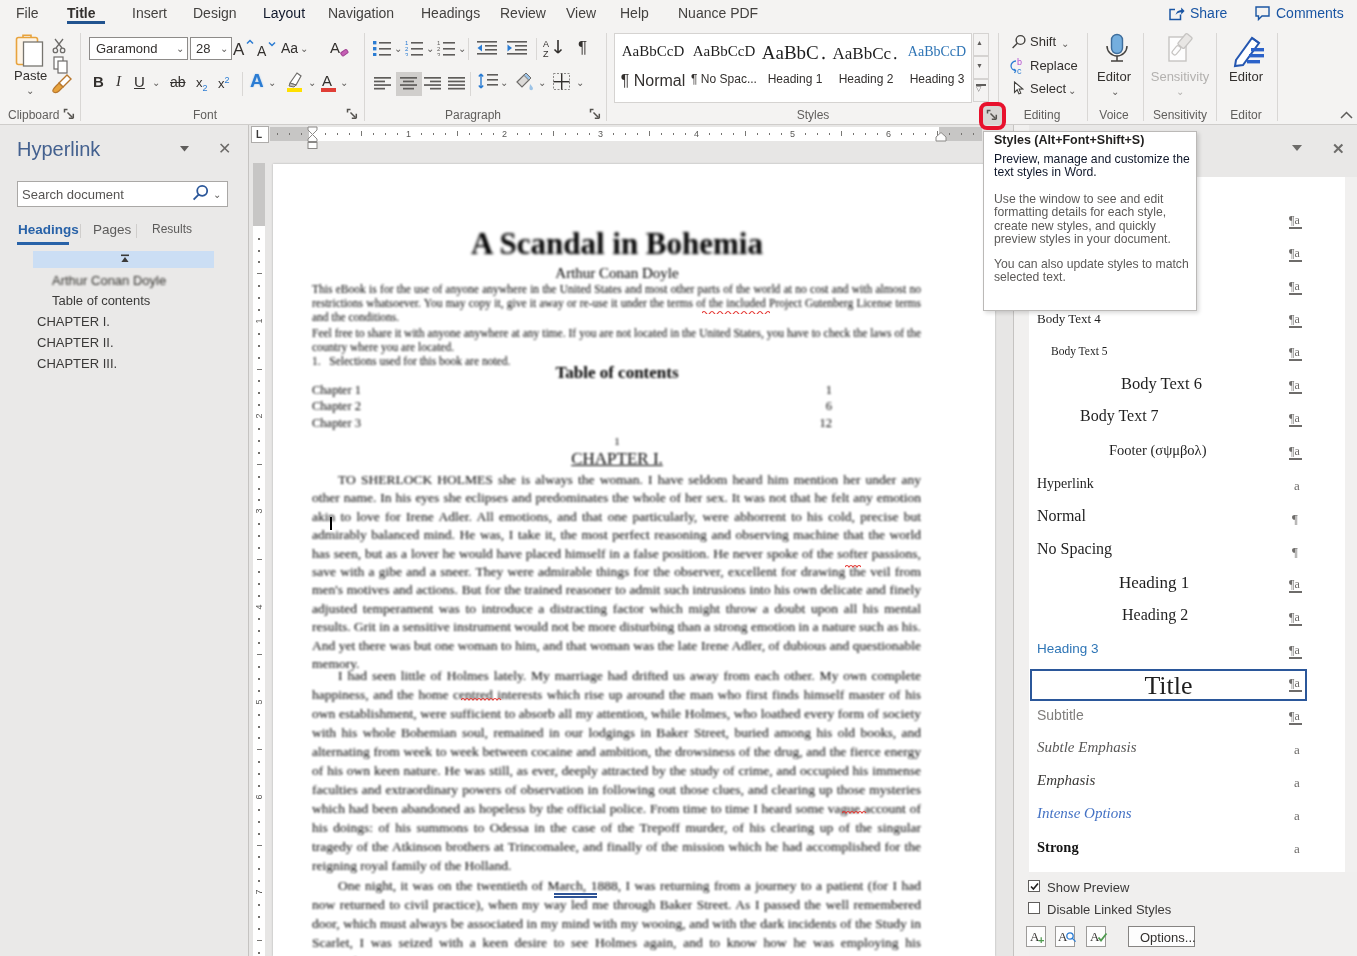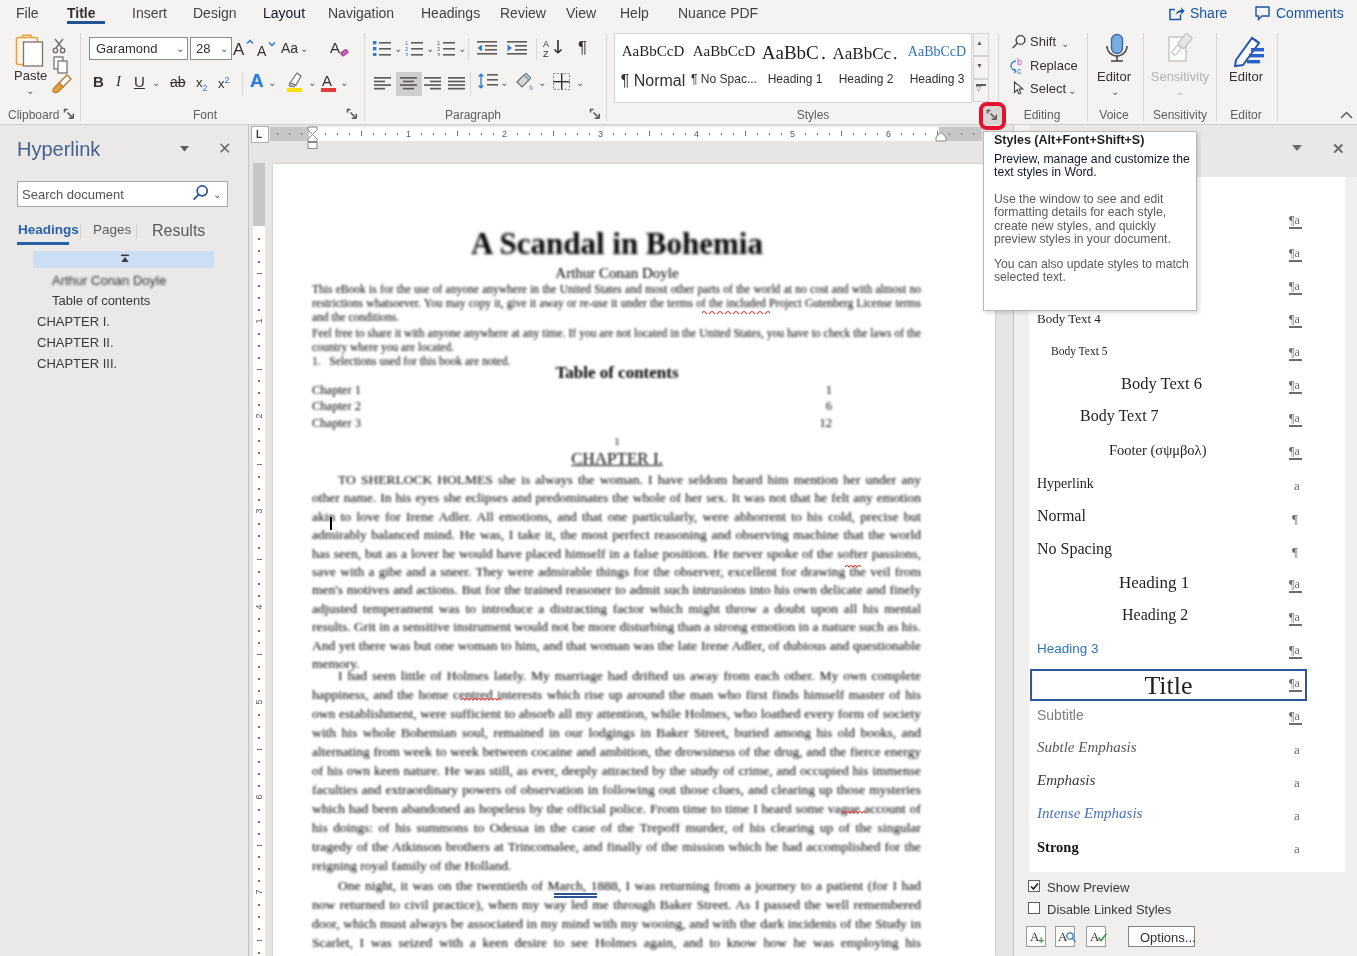--- a/index.html
+++ b/index.html
@@ -301,21 +301,21 @@
 <svg class="a" style="left:192px;top:184px;" width="17" height="17" viewBox="0 0 17 17">
 <circle cx="10.2" cy="6.8" r="5" fill="none" stroke="#2b579a" stroke-width="1.8"></circle>
 <path d="M6.6 10.6 L1.6 15.6" stroke="#2b579a" stroke-width="1.8"></path>
   </svg>
 <div class="a chev" style="left:213px;top:189px;">⌄</div>
 <div class="a" style="left:18px;top:222px;font-size:13.5px;font-weight:700;color:#2862a8;">Headings</div>
 <div class="a" style="left:17px;top:242px;width:52px;height:3px;background:#2862a8;"></div>
 <div class="a" style="left:80px;top:224px;width:1px;height:14px;background:#d0cecc;"></div>
 <div class="a" style="left:136px;top:224px;width:1px;height:14px;background:#d0cecc;"></div>
 <div class="a" style="left:93px;top:222px;font-size:13.5px;color:#5c5b5a;">Pages</div>
-<div class="a" style="left:152px;top:222px;font-size:16px;color:#5c5b5a;">Results</div>
+<div class="a" style="left:152px;top:222px;font-size:12px;color:#5c5b5a;">Results</div>
 <div class="a" style="left:33px;top:251px;width:181px;height:17px;background:#cbdef4;"></div>
 <svg class="a" style="left:120px;top:254px;" width="10" height="9" viewBox="0 0 10 9">
 <rect x="1" y="0.5" width="8" height="1.6" fill="#3b3a39"></rect>
 <path d="M5 3 L8.6 8 L1.4 8 Z" fill="#3b3a39"></path>
   </svg>
 <div class="a" style="left:52px;top:273px;font-size:13px;color:#34332f;filter:blur(1.2px);">Arthur Conan Doyle</div>
 <div class="a" style="left:52px;top:293px;font-size:13px;color:#3b3a39;">Table of contents</div>
 <div class="a" style="left:37px;top:314px;font-size:13px;color:#3b3a39;">CHAPTER I.</div>
 <div class="a" style="left:37px;top:335px;font-size:13px;color:#3b3a39;">CHAPTER II.</div>
 <div class="a" style="left:37px;top:356px;font-size:13px;color:#3b3a39;">CHAPTER III.</div>
@@ -540,21 +540,21 @@
 <div class="a ser" style="left:1289px;top:676px;font-size:12px;color:#6e6c6a;">¶a</div>
 <div class="a" style="left:1289px;top:690px;width:13px;height:2px;background:#6e6c6a;"></div>
 <div class="a ser" style="left:1289px;top:709px;font-size:12px;color:#6e6c6a;">¶a</div>
 <div class="a" style="left:1289px;top:723px;width:13px;height:2px;background:#6e6c6a;"></div>
 <div class="a" style="left:1037px;top:706.92px;font-size:14px;color:#7f7d7b;font-weight:400;font-style:normal;">Subtitle</div>
 <div class="a ser" style="left:1294px;top:742px;font-size:13px;color:#6e6c6a;">a</div>
 <div class="a ser" style="left:1037px;top:739.2px;font-size:15px;color:#595857;font-weight:400;font-style:italic;">Subtle Emphasis</div>
 <div class="a ser" style="left:1294px;top:775px;font-size:13px;color:#6e6c6a;">a</div>
 <div class="a ser" style="left:1037px;top:772.2px;font-size:15px;color:#3a3937;font-weight:400;font-style:italic;">Emphasis</div>
 <div class="a ser" style="left:1294px;top:808px;font-size:13px;color:#6e6c6a;">a</div>
-<div class="a ser" style="left:1037px;top:805.2px;font-size:15px;color:#4472c4;font-weight:400;font-style:italic;">Intense Emphasis</div>
+<div class="a ser" style="left:1037px;top:805.2px;font-size:15px;color:#4472c4;font-weight:400;font-style:italic;">Intense Options</div>
 <div class="a ser" style="left:1294px;top:841px;font-size:13px;color:#6e6c6a;">a</div>
 <div class="a ser" style="left:1037px;top:838.56px;font-size:14.5px;color:#141414;font-weight:700;font-style:normal;">Strong</div>
 <div class="a" style="left:1030px;top:669px;width:277px;height:32px;background:#fff;border:2px solid #2b579a;"></div>
 <div class="a ser ctr" style="left:1030px;top:671px;width:277px;font-size:26px;color:#1f1f1f;">Title</div>
 <div class="a ser" style="left:1289px;top:676px;font-size:12px;color:#6e6c6a;">¶a</div>
 <div class="a" style="left:1289px;top:690px;width:13px;height:2px;background:#6e6c6a;"></div>
 <div class="a" style="left:1028px;top:880px;width:12px;height:12px;background:#fff;border:1px solid #605e5c;"></div>
 <svg class="a" style="left:1029px;top:881px;" width="11" height="11" viewBox="0 0 11 11">
 <path d="M2 5.5 L4.4 8 L9 2.5" stroke="#201f1e" stroke-width="1.6" fill="none"></path>
   </svg>

